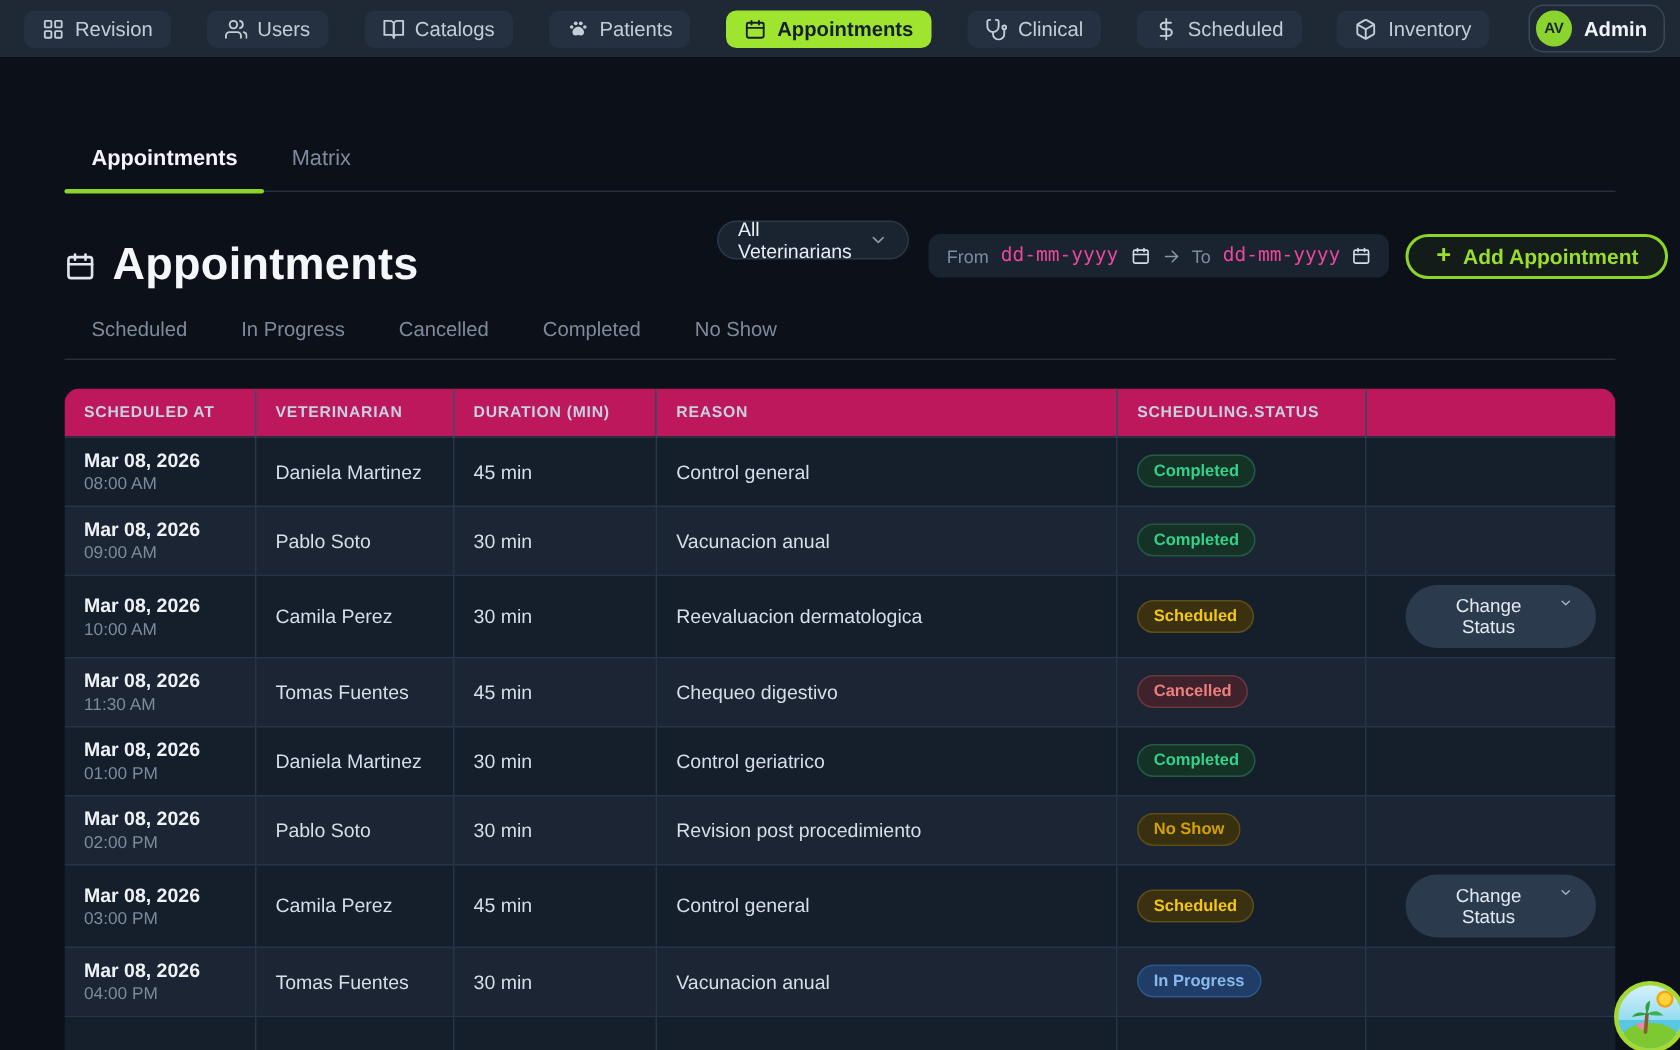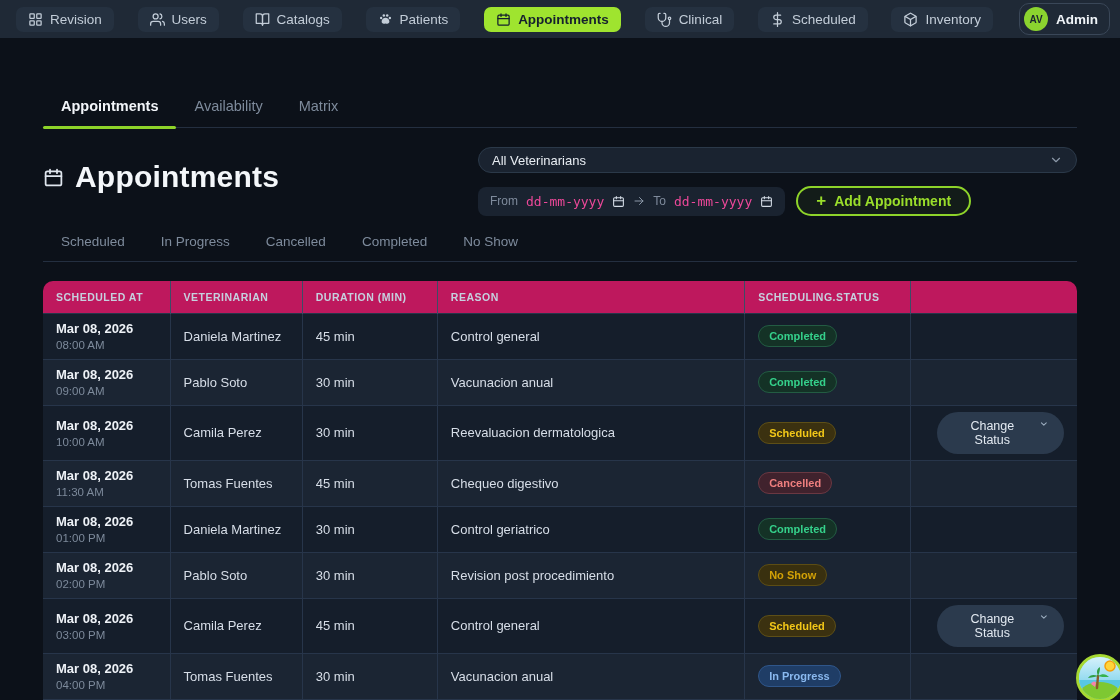--- a/index.html
+++ b/index.html
@@ -52,21 +52,21 @@
   .tab.active::after {
     content:""; position:absolute; left:0; right:0; bottom:-2px; height:3px;
     background:#8ed329; border-radius:2px;
   }
 
   .section-head { display:flex; justify-content:space-between; margin-top:19px; }
   .title-wrap { display:flex; align-items:flex-start; gap:11px; padding-top:13px; }
   .title-wrap svg { width:21px; height:21px; color:#dfe6ee; margin-top:7px; }
   .page-title { font-size:30px; font-weight:800; color:#f4f7fa; letter-spacing:.2px; }
 
-  .filters { width:599px; display:flex; flex-direction:column; gap:13px; }
+  .filters { width:599px; display:flex; flex-direction:row; gap:13px; }
   .vet-select {
     height:26px; background:#1a2330; border:1px solid #2b3949; border-radius:13px;
     display:flex; align-items:center; padding:0 13px; font-size:13px; color:#e8edf3; cursor:pointer;
   }
   .vet-select .chev { margin-left:auto; color:#8b98a8; }
   .filters-row2 { display:flex; align-items:center; gap:11px; }
   .date-range {
     height:29px; background:#1a2330; border-radius:8px; display:flex; align-items:center;
     gap:8px; padding:0 12px; flex:none;
   }
@@ -240,21 +240,20 @@
   <div class="admin-chip">
     <span class="admin-avatar">AV</span>
     <span class="admin-label">Admin</span>
   </div>
 </div>
 
 <div class="content">
 
   <div class="tabs">
     <div class="tab active">Appointments</div>
-    <div class="tab">Availability</div>
     <div class="tab">Matrix</div>
   </div>
 
   <div class="section-head">
     <div class="title-wrap">
       <svg viewBox="0 0 24 24" fill="none" stroke="currentColor" stroke-width="2" stroke-linecap="round" stroke-linejoin="round">
           <use href="#ic-calendar"></use>
         </svg>
       <h1 class="page-title">Appointments</h1>
     </div>

